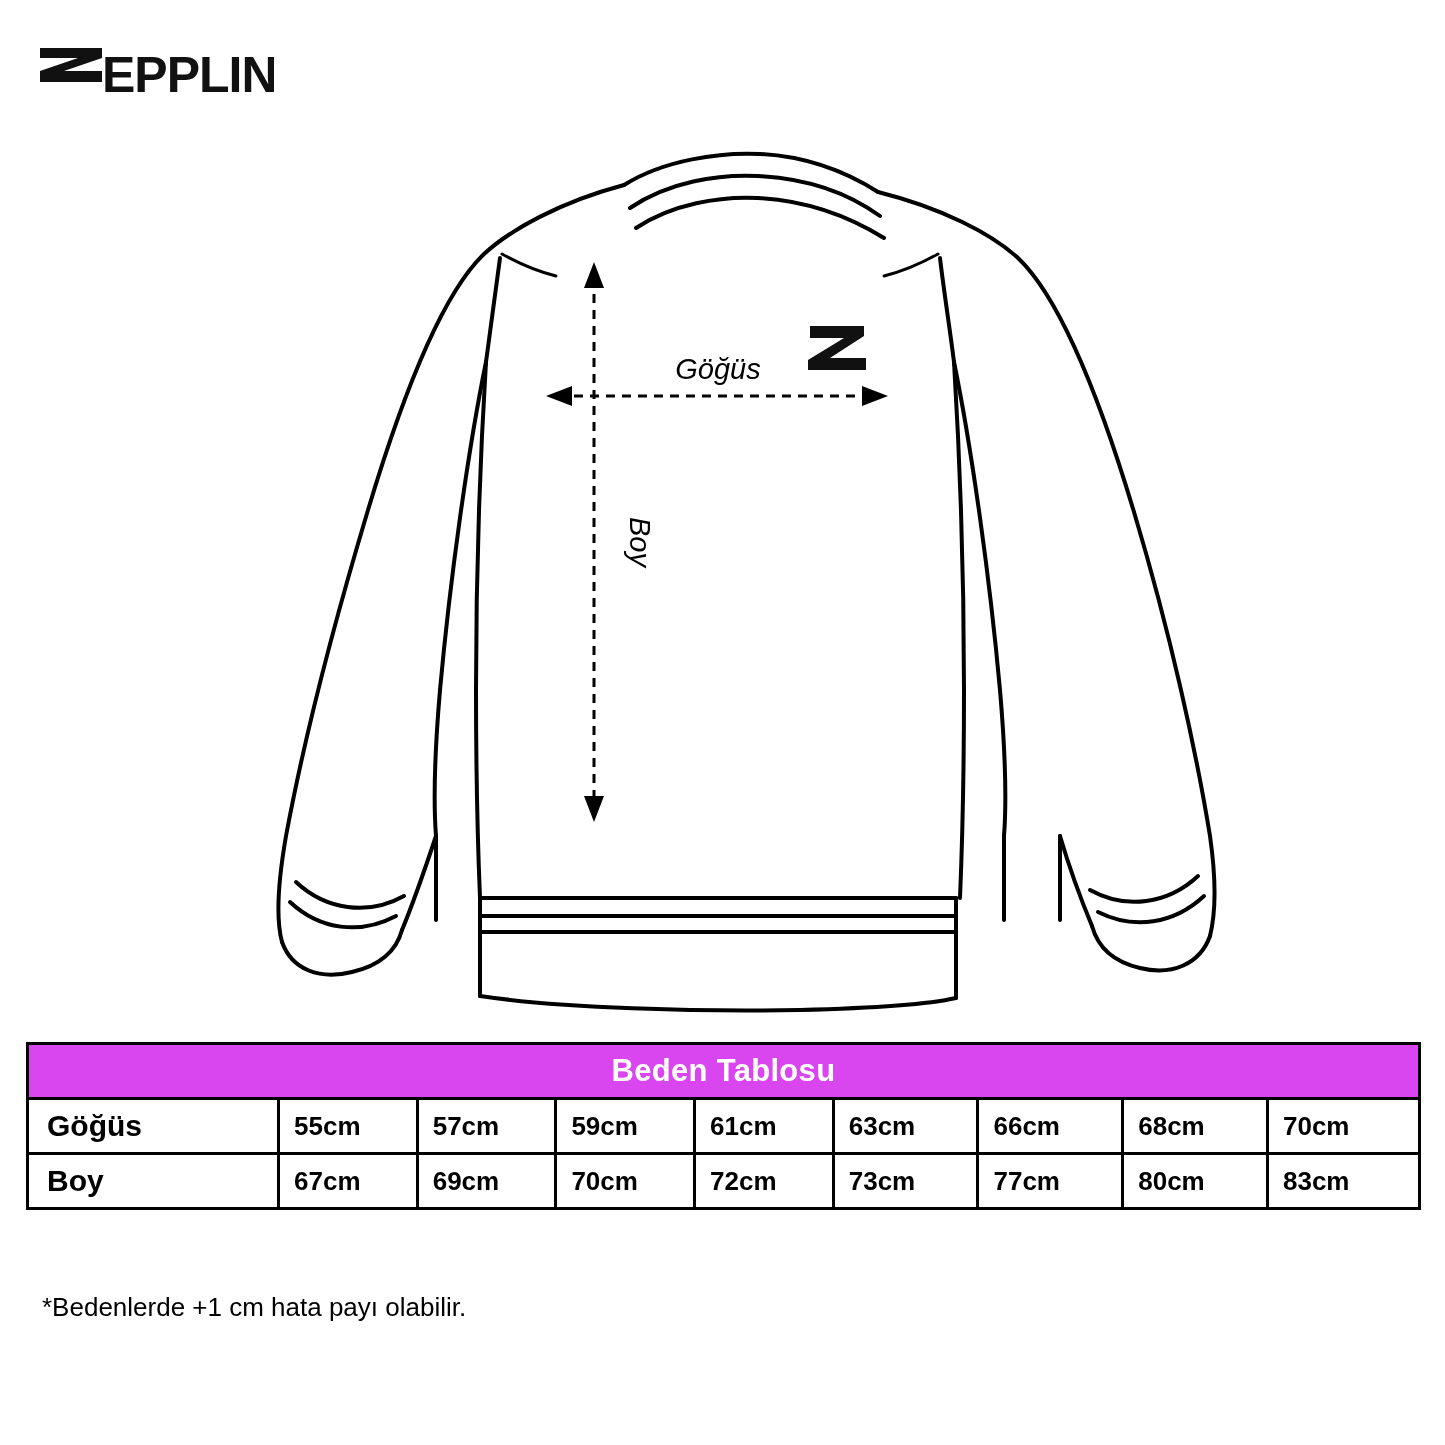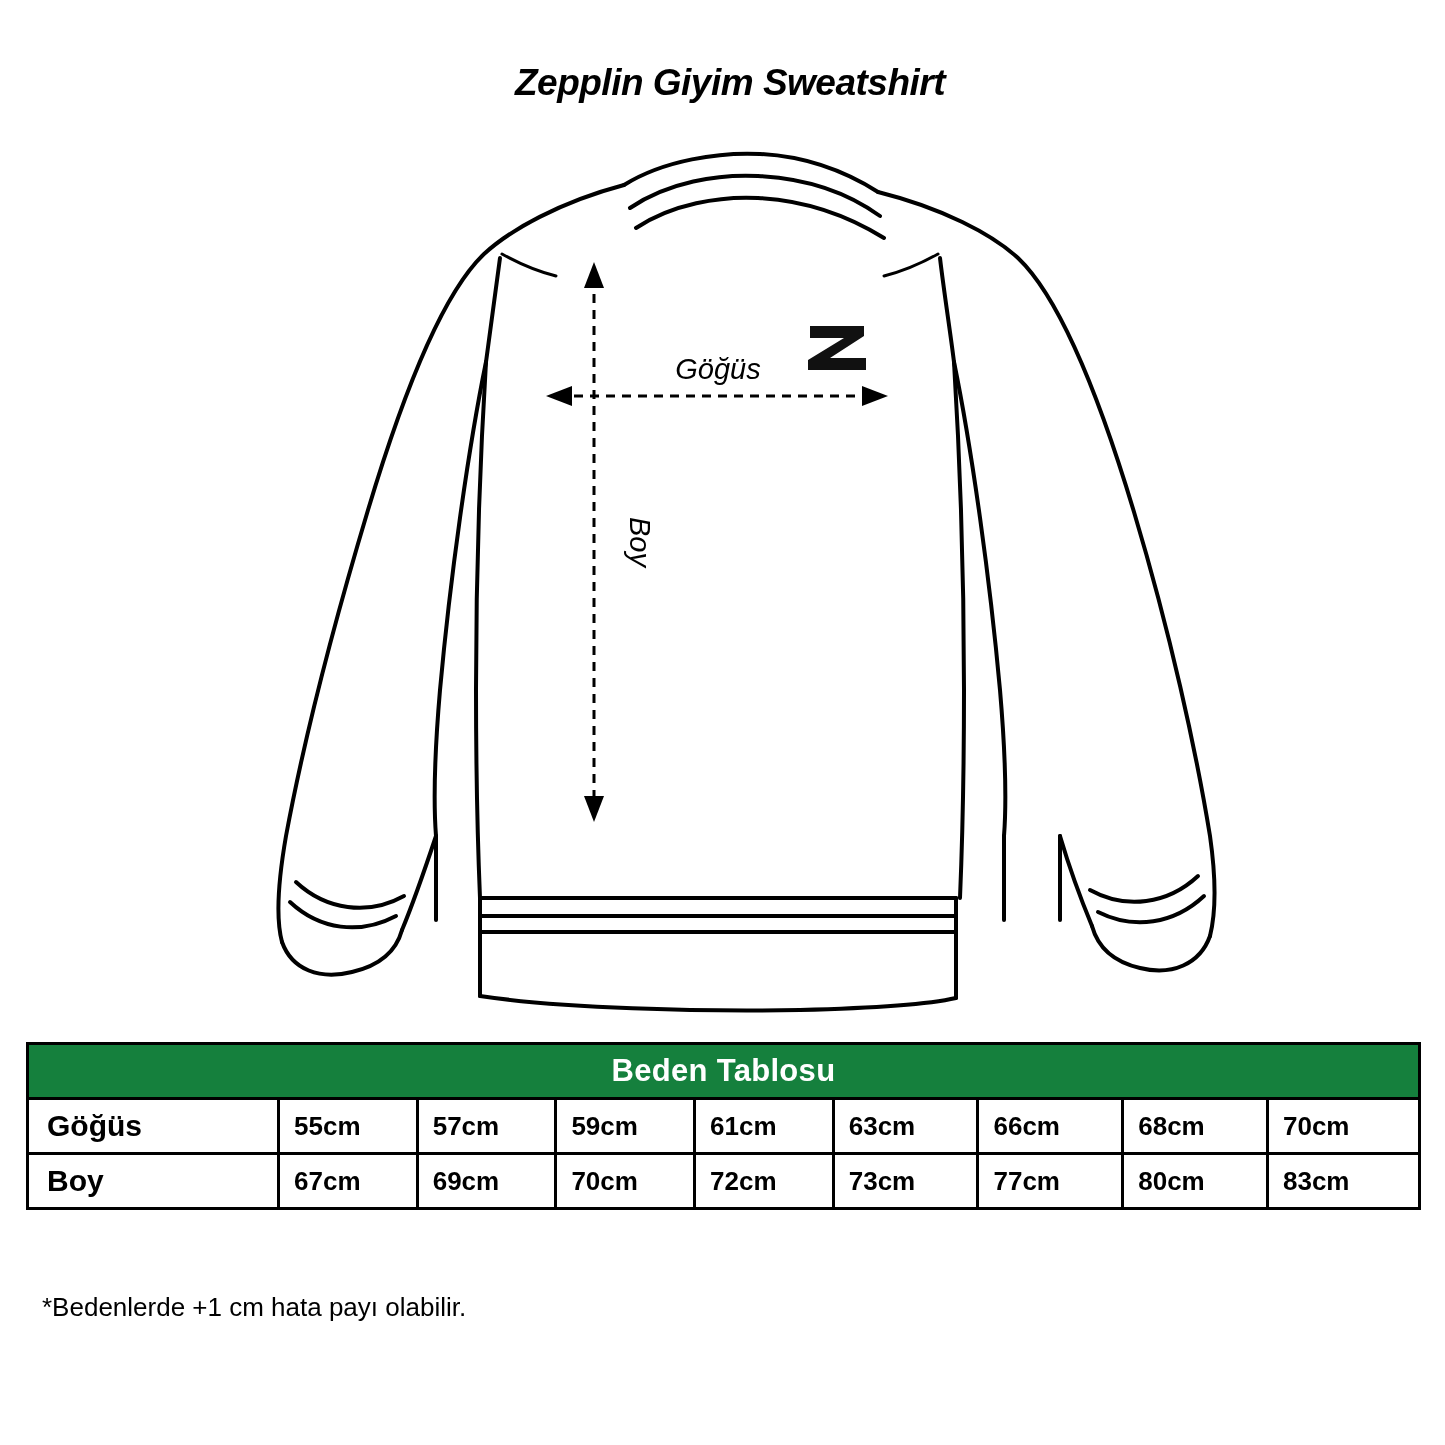--- a/index.html
+++ b/index.html
@@ -67,21 +67,21 @@
     border-collapse: collapse;
     width: 1395px;
     table-layout: fixed;
   }
   table.size-table td, table.size-table th {
     border: 3px solid #000000;
     padding: 0;
     height: 52px;
   }
   .tbl-title {
-    background: #15803d;
+    background: #d946ef;
     color: #ffffff;
     font-size: 31px;
     font-weight: 700;
     text-align: center;
     height: 58px;
     letter-spacing: 0.3px;
   }
   .hdr-label {
     font-size: 30px;
     font-weight: 700;
@@ -112,25 +112,29 @@
     font-size: 26px;
     font-weight: 400;
     color: #000;
   }
 </style>
 </head>
 <body>
 
 <div class="header">
 
-
-  <div class="doc-title">
-    <span class="t-light">Zepplin Giyim</span>
-    <span class="t-bold">Sweatshirt</span>
+  <div class="brand-logo">
+    <svg width="240" height="62" viewBox="0 0 240 62" xmlns="http://www.w3.org/2000/svg">
+
+      <path d="M6 4 L68 4 L68 14 L30 27 L68 27 L68 38 L6 38 L6 27 L44 14 L6 14 Z" fill="#111111"></path>
+      <path d="M10 42 L64 42 L64 50 L34 58 L64 58 L64 60 L10 60 L10 52 L40 46 L10 46 Z" fill="#111111" opacity="0"></path>
+      <text x="68" y="48" font-family="Liberation Sans, sans-serif" font-size="50" font-weight="700" fill="#111111" letter-spacing="-1">EPPLIN</text>
+    </svg>
   </div>
+
 </div>
 
 <div class="illustration">
   <svg width="1445" height="910" viewBox="0 0 1445 910" xmlns="http://www.w3.org/2000/svg">
     <g fill="none" stroke="#000000" stroke-width="4" stroke-linejoin="round" stroke-linecap="round">
 
       <path d="M624 55 C664 30 720 22 760 24 C800 26 840 38 878 62"></path>
 
       <path d="M630 78 C668 52 718 44 758 46 C800 48 844 60 880 86"></path>
       <path d="M636 98 C672 74 720 66 758 68 C798 70 842 82 884 108"></path>

